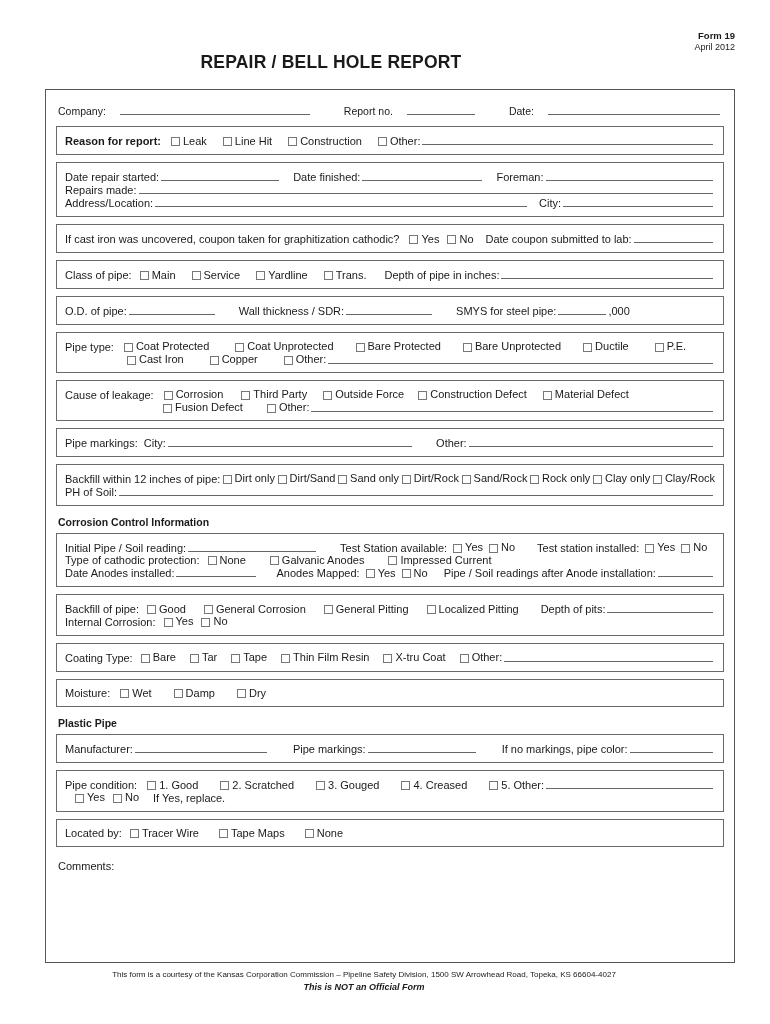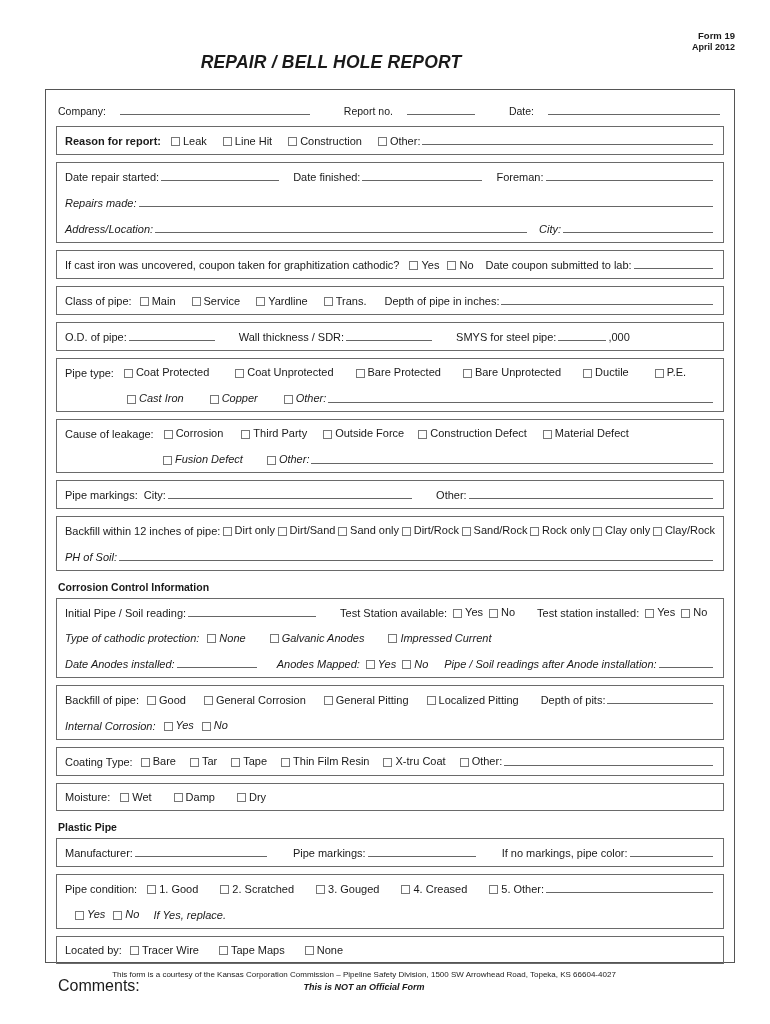--- a/index.html
+++ b/index.html
@@ -23,32 +23,31 @@
     right: 35px;
     text-align: right;
     line-height: 1.3;
   }
   .form-meta .form-no {
     font-size: 9.5px;
     font-weight: bold;
   }
   .form-meta .form-date {
     font-size: 9px;
-    font-weight: bold;
+    font-weight: normal;
   }
   .doc-title {
     position: absolute;
     top: 52px;
     left: 0;
     width: 662px;
     text-align: center;
     font-size: 17.5px;
     font-weight: bold;
     letter-spacing: 0.2px;
-    font-style: italic;
   }
 
   
   .sheet {
     position: absolute;
     left: 45px;
     top: 89px;
     width: 690px;
     height: 874px;
     border: 1.3px solid #555;
@@ -71,22 +70,20 @@
     padding: 7px 8px 7px 8px;
     margin-bottom: 7px;
   }
   .box .line-row {
     display: flex;
     align-items: baseline;
     font-size: 11px;
     white-space: nowrap;
   }
   .box .line-row + .line-row {
-    margin-top: 13px;
-    font-style: italic;
   }
 
   .lbl { white-space: nowrap; }
   .lbl.b { font-weight: bold; }
 
   
   .rule {
     border-bottom: 1px solid #666;
     height: 10px;
     margin: 0 2px;
@@ -115,21 +112,21 @@
     flex: 0 0 auto;
   }
 
   .section-head {
     font-size: 10.5px;
     font-weight: bold;
     padding: 3px 2px 5px 2px;
   }
 
   .comments-label {
-    font-size: 16px;
+    font-size: 11px;
     padding: 6px 2px 0 2px;
   }
 
   
   .footer {
     position: absolute;
     left: 0;
     top: 969px;
     width: 728px;
     text-align: center;

